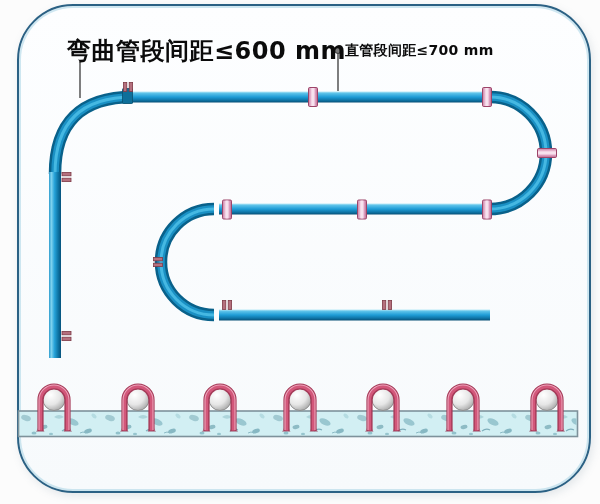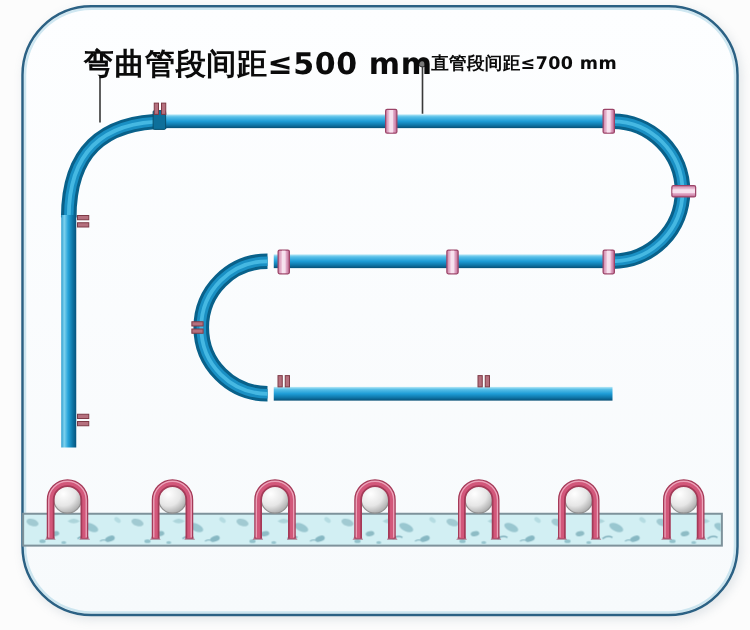--- a/index.html
+++ b/index.html
@@ -147,14 +147,14 @@
 
   <use href="#clamp" x="54" y="411"></use>
   <use href="#clamp" x="138" y="411"></use>
   <use href="#clamp" x="220" y="411"></use>
   <use href="#clamp" x="300" y="411"></use>
   <use href="#clamp" x="383" y="411"></use>
   <use href="#clamp" x="463" y="411"></use>
   <use href="#clamp" x="547" y="411"></use>
 </svg>
 
-<div class="anno anno-bend">弯曲管段间距≤500 mm</div>
+<div class="anno anno-bend">弯曲管段间距≤600 mm</div>
 <div class="anno anno-straight">直管段间距≤700 mm</div>
 
 </body></html>

